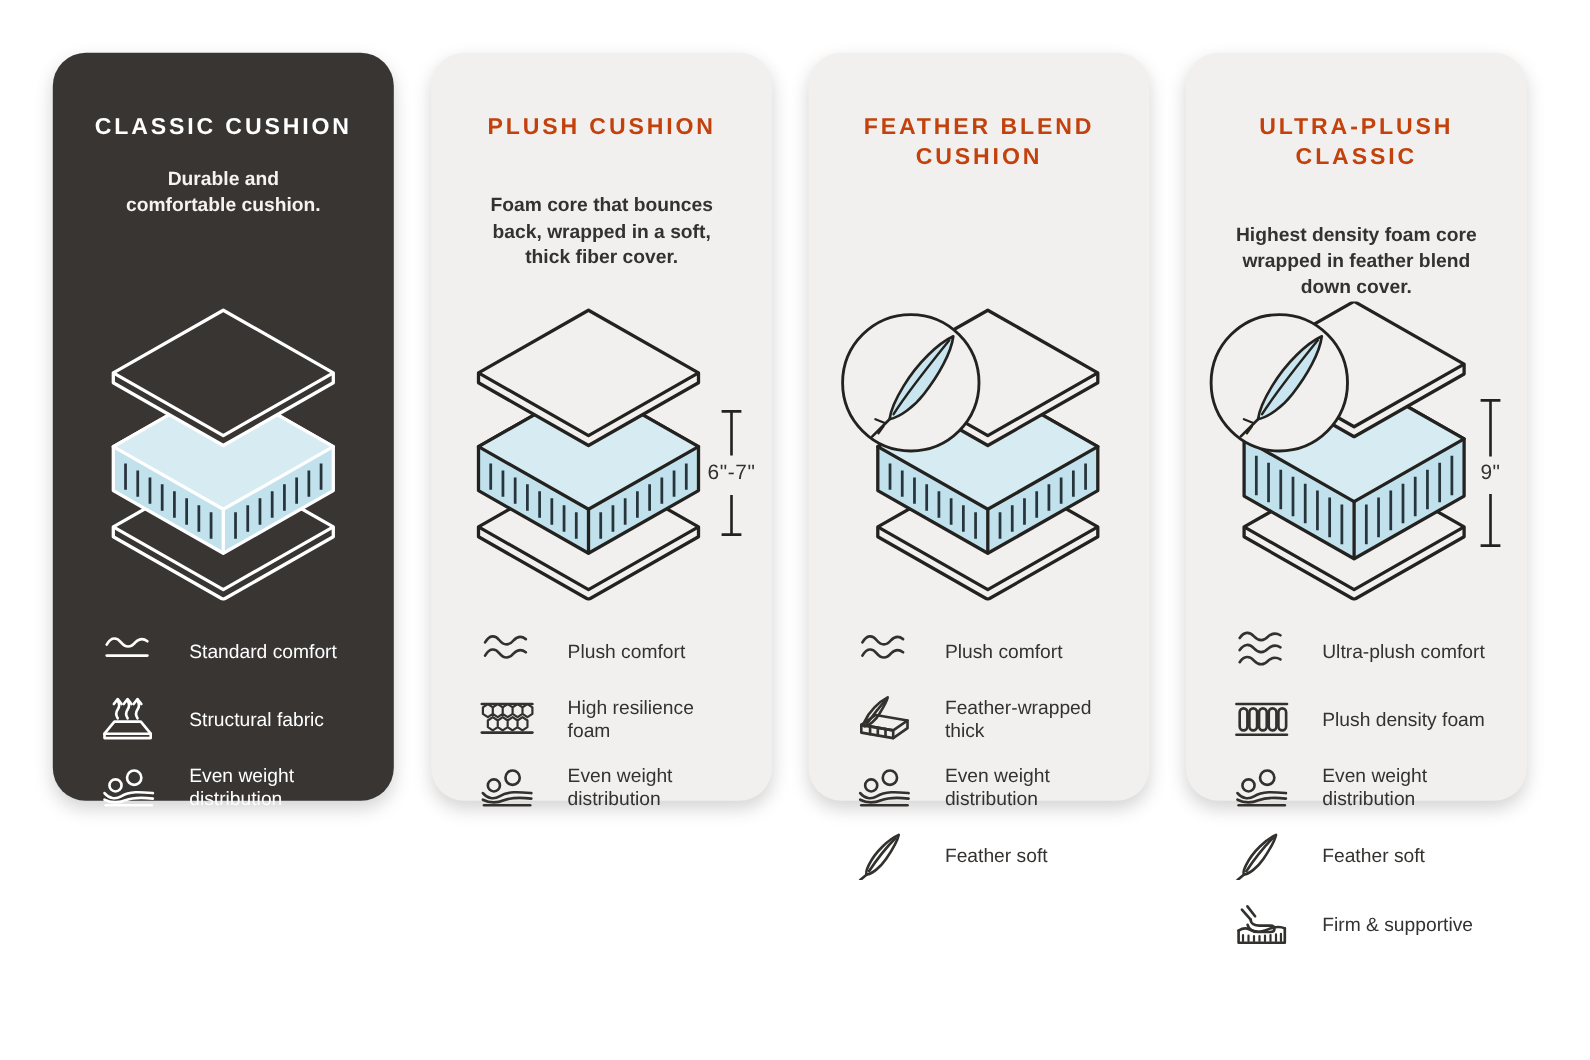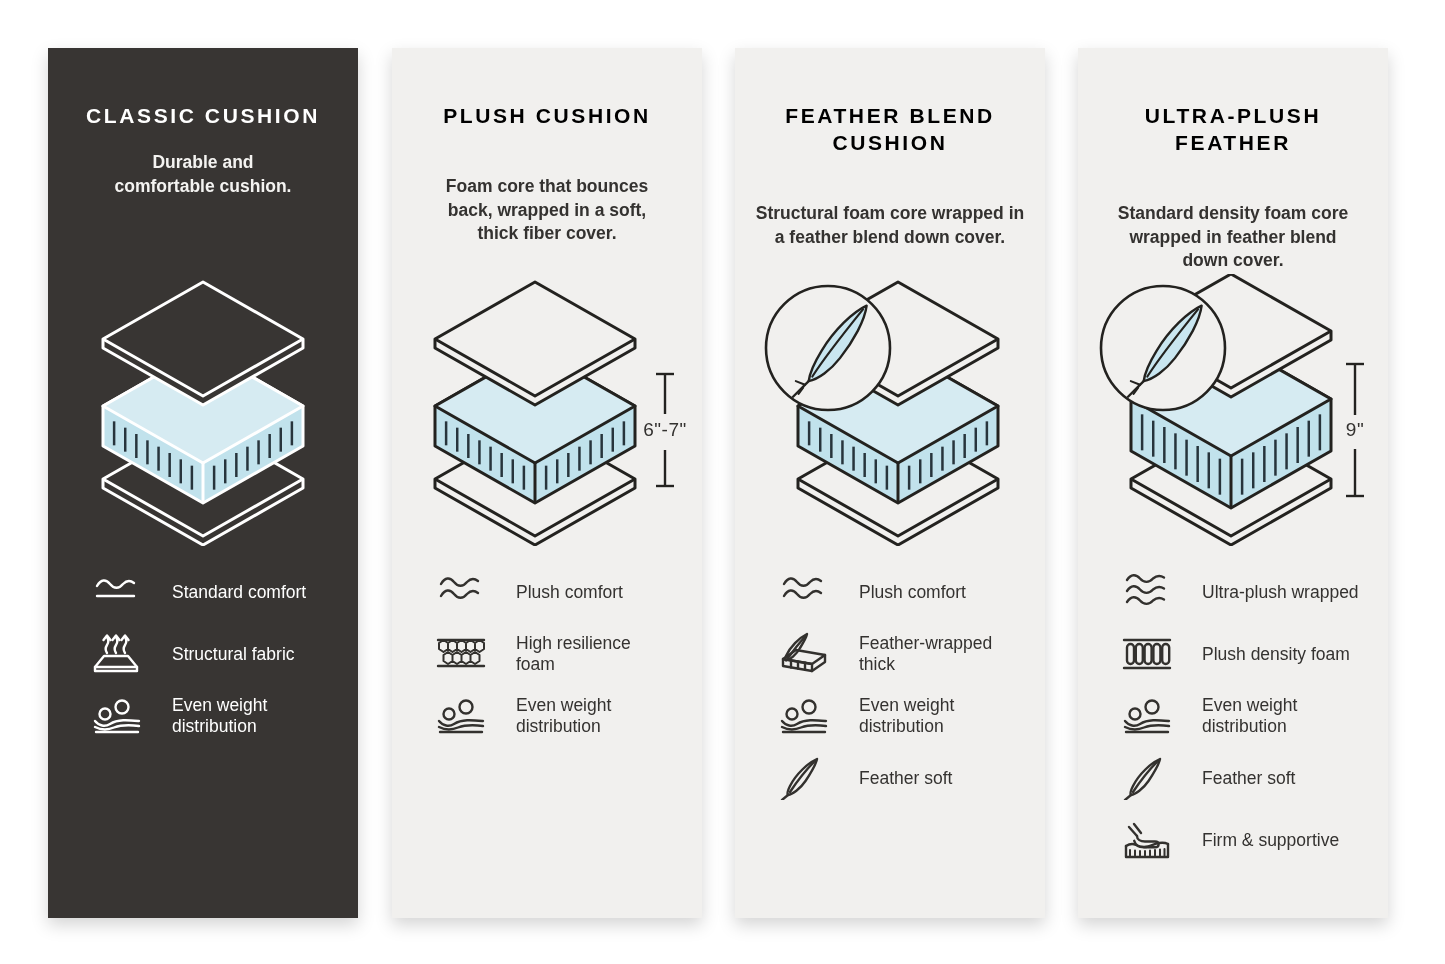--- a/index.html
+++ b/index.html
@@ -4,33 +4,34 @@
 <style>
   html,body{margin:0;padding:0;}
   body{
     width:1445px;height:964px;background:#ffffff;
     font-family:"Liberation Sans", sans-serif;
     -webkit-font-smoothing:antialiased;
   }
   .stage{position:relative;width:1445px;height:964px;background:#ffffff;overflow:hidden;}
 
   .panel{
-    position:absolute;top:48px;width:310px;height:870px;
+    position:absolute;top:48px;width:310px;height:680px;
     box-shadow:0 7px 16px rgba(0,0,0,.17);
+    border-radius:30px;
   }
   .panel.dark{background:#383533;color:#ffffff;}
   .panel.light{background:#f1f0ee;color:#343230;}
 
   .panel-title{
     margin:54px 8px 0;text-align:center;
     font-size:21px;line-height:27px;font-weight:bold;
     letter-spacing:2.6px;white-space:pre-line;
   }
   .dark .panel-title{color:#ffffff;}
-  .light .panel-title{color:#000000;}
+  .light .panel-title{color:#c2410c;}
 
   .panel-desc{
     margin:22px 14px 0;text-align:center;
     font-size:17.5px;line-height:23.5px;white-space:pre-line;font-weight:bold;
   }
   .dark .panel-desc{color:#f4f3f1;}
   .light .panel-desc{color:#343230;margin-top:46px;}
 
   .art{position:absolute;top:226px;left:5px;width:300px;height:272px;}
 
@@ -276,22 +277,20 @@
           </span>
         <span class="feat-label">Even weight
 distribution</span>
       </li>
     </ul>
   </section>
 
   <section class="panel light" style="left:735px">
     <h2 class="panel-title">FEATHER BLEND
 CUSHION</h2>
-    <p class="panel-desc">Structural foam core wrapped in
-a feather blend down cover.</p>
     <svg class="art" viewBox="0 0 300 272">
         <g>
           <path d="M158 148 L258 205 L258 214 L158 271 L58 214 L58 205 Z" fill="#f1f0ee" stroke="#23221f" stroke-width="3" stroke-linejoin="round"></path>
           <path d="M58 205 L158 262 L258 205" fill="none" stroke="#23221f" stroke-width="3" stroke-linejoin="round"></path>
         </g>
         <g>
           <path d="M158 75 L258 132 L258 172 L158 229 L58 172 L58 132 Z" fill="#c1e2ec" stroke="#23221f" stroke-width="3" stroke-linejoin="round"></path>
           <path d="M158 75 L258 132 L158 189 L58 132 Z" fill="#d6ebf2" stroke="#23221f" stroke-width="3" stroke-linejoin="round"></path>
           <line x1="158" y1="189" x2="158" y2="229" stroke="#23221f" stroke-width="3"></line>
           <line x1="69.11111111111111" y1="147.33333333333334" x2="69.11111111111111" y2="171.33333333333334" stroke="#27343c" stroke-width="2.5"></line>
@@ -358,22 +357,22 @@
               <use href="#i-feather"></use>
             </svg>
           </span>
         <span class="feat-label">Feather soft</span>
       </li>
     </ul>
   </section>
 
   <section class="panel light" style="left:1078px">
     <h2 class="panel-title">ULTRA-PLUSH
-FEATHER</h2>
-    <p class="panel-desc">Standard density foam core
+CLASSIC</h2>
+    <p class="panel-desc">Highest density foam core
 wrapped in feather blend
 down cover.</p>
     <svg class="art" viewBox="0 0 300 272">
         <g>
           <path d="M148 148 L248 205 L248 214 L148 271 L48 214 L48 205 Z" fill="#f1f0ee" stroke="#23221f" stroke-width="3" stroke-linejoin="round"></path>
           <path d="M48 205 L148 262 L248 205" fill="none" stroke="#23221f" stroke-width="3" stroke-linejoin="round"></path>
         </g>
         <g>
           <path d="M148 68 L248 125 L248 177 L148 234 L48 177 L48 125 Z" fill="#c1e2ec" stroke="#23221f" stroke-width="3" stroke-linejoin="round"></path>
           <path d="M148 68 L248 125 L148 182 L48 125 Z" fill="#d6ebf2" stroke="#23221f" stroke-width="3" stroke-linejoin="round"></path>
@@ -416,21 +415,21 @@
         </g>
       </svg>
     <div class="dim-label" style="left:217px">9"</div>
     <ul class="features">
       <li class="feat">
         <span class="fi-box">
             <svg class="fi">
               <use href="#i-wave3"></use>
             </svg>
           </span>
-        <span class="feat-label">Ultra-plush wrapped</span>
+        <span class="feat-label">Ultra-plush comfort</span>
       </li>
       <li class="feat">
         <span class="fi-box">
             <svg class="fi">
               <use href="#i-capsules"></use>
             </svg>
           </span>
         <span class="feat-label">Plush density foam</span>
       </li>
       <li class="feat">

